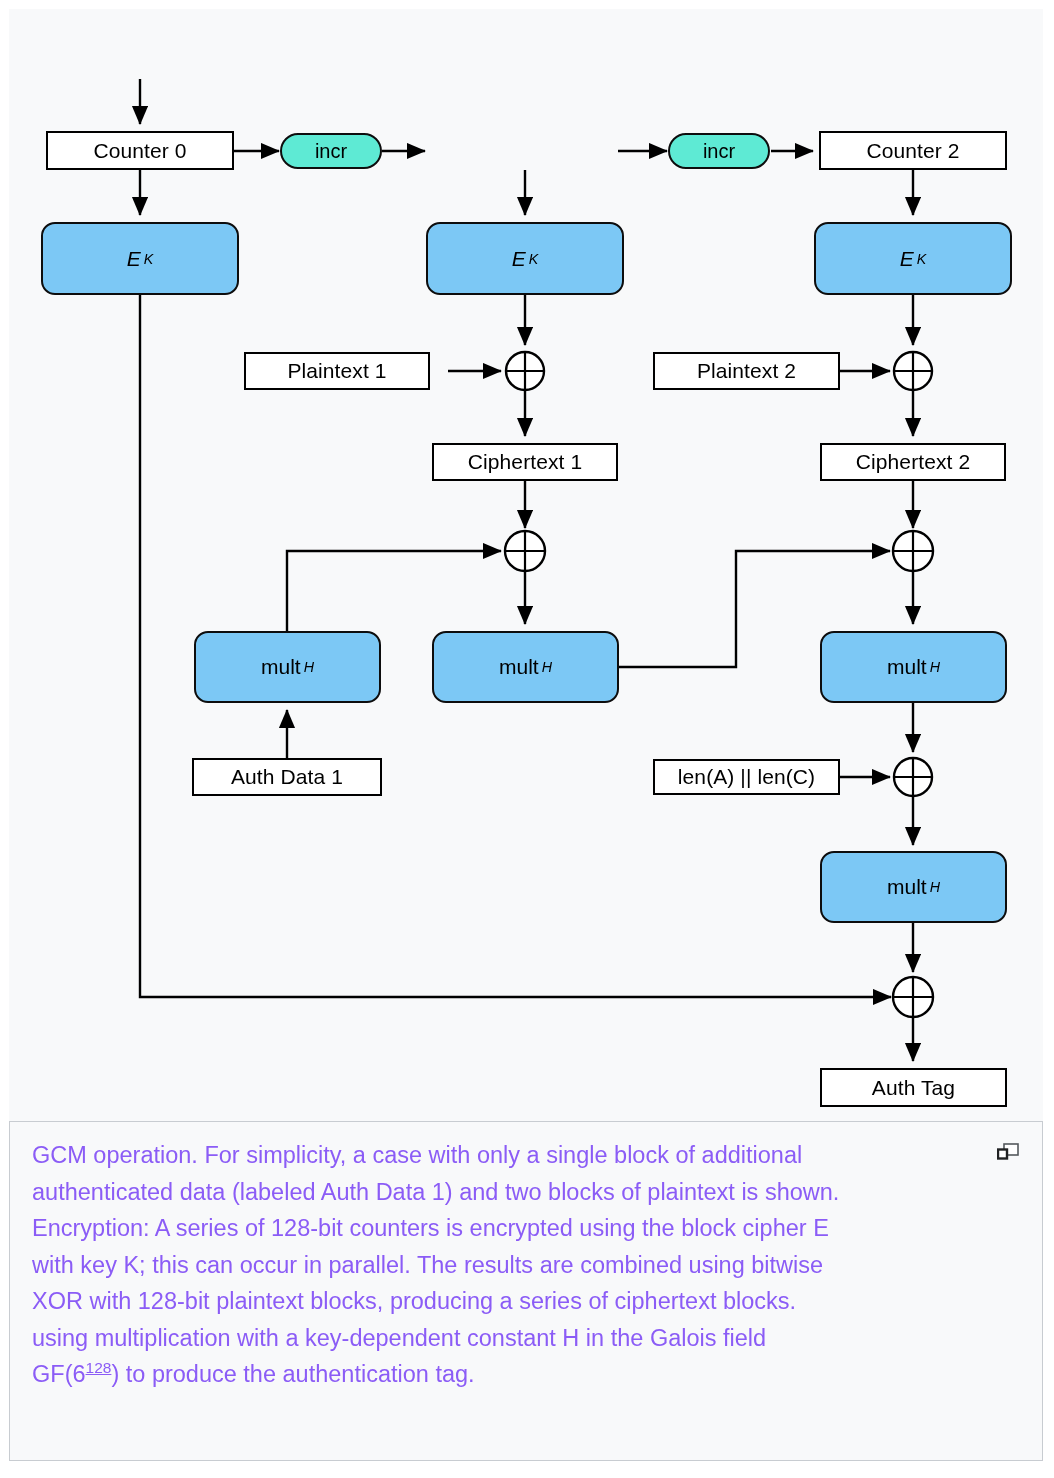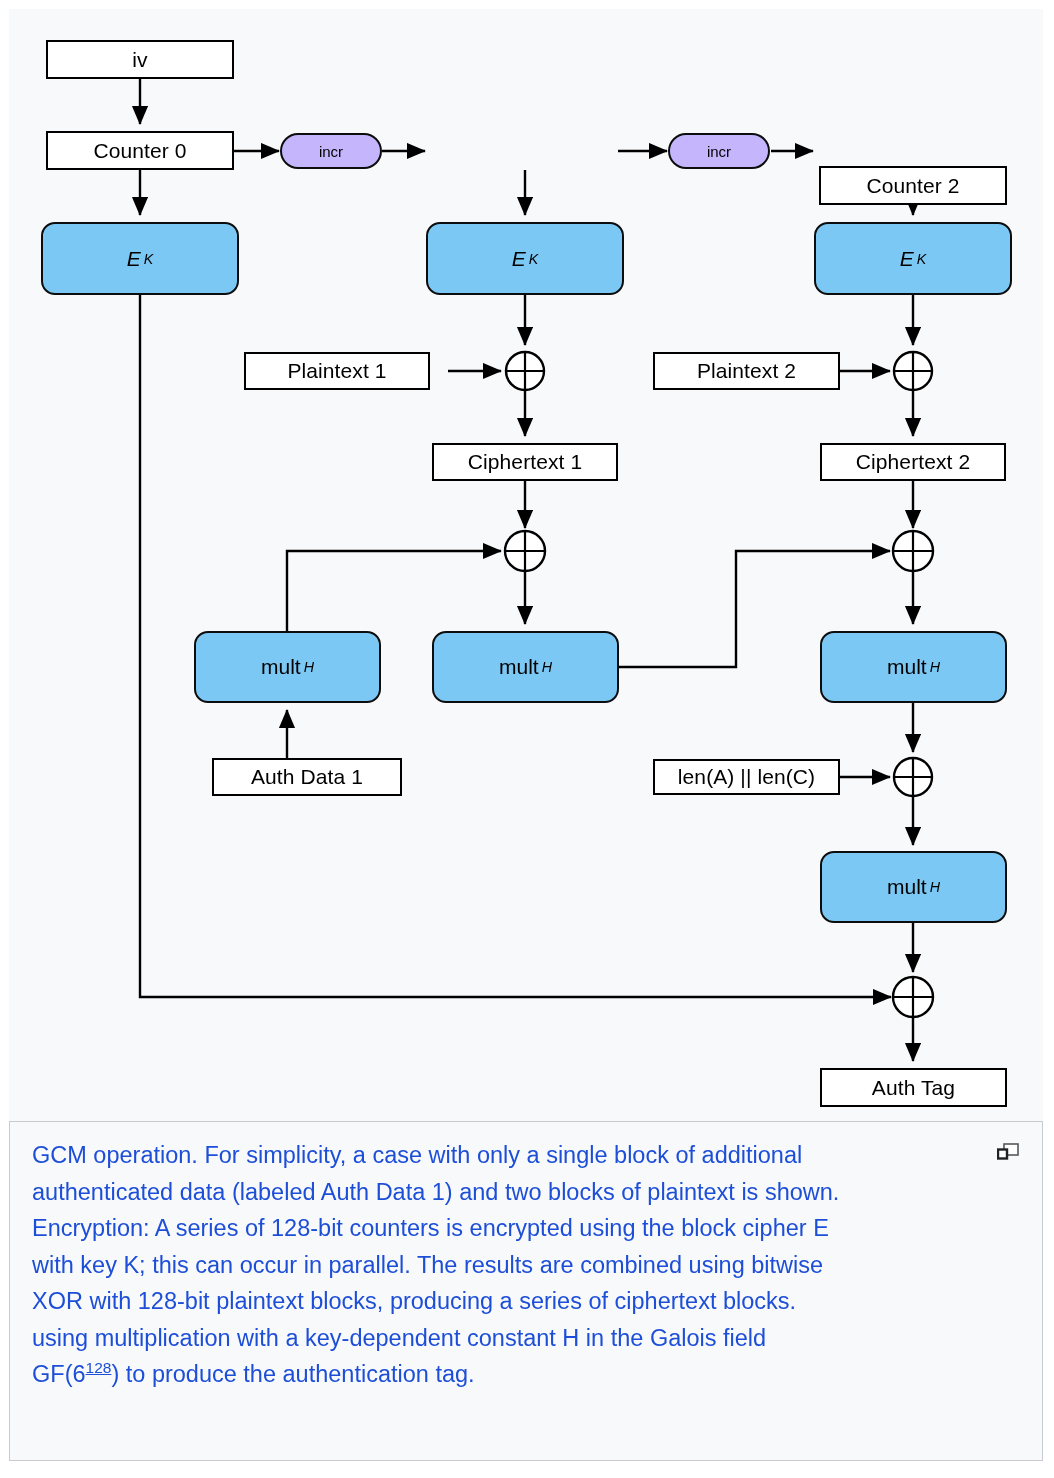--- a/index.html
+++ b/index.html
@@ -59,24 +59,24 @@
     font-size: 21px;
     letter-spacing: 0.1px;
   }
   .node-round {
     background: #7cc8f5;
     border: 2px solid #0d0d0d;
     border-radius: 14px;
     font-size: 21px;
   }
   .node-pill {
-    background: #c4b5fd;
+    background: #5eead4;
     border: 2px solid #0d0d0d;
     border-radius: 18px;
-    font-size: 15px;
+    font-size: 20px;
   }
   .sub {
     font-style: italic;
     font-size: 0.68em;
     vertical-align: -0.22em;
     margin-left: 3px;
     letter-spacing: 0;
   }
   .ital {
     font-style: italic;
@@ -85,21 +85,21 @@
   .caption {
     position: absolute;
     left: 10px;
     top: 1123px;
     width: 1032px;
     height: 337px;
     box-sizing: border-box;
     padding: 14px 22px 10px 22px;
     font-size: 23.5px;
     line-height: 36.5px;
-    color: #1d4ed8;
+    color: #8b5cf6;
     background: #f8f9fa;
   }
   .caption p {
     margin: 0;
   }
   .magnify-icon {
     position: absolute;
     right: 23px;
     top: 20px;
     width: 22px;
@@ -200,30 +200,29 @@
         <line x1="913" y1="352" x2="913" y2="390"></line>
       <line x1="893" y1="551" x2="933" y2="551"></line>
         <line x1="913" y1="531" x2="913" y2="571"></line>
       <line x1="894" y1="777" x2="932" y2="777"></line>
         <line x1="913" y1="758" x2="913" y2="796"></line>
       <line x1="893" y1="997" x2="933" y2="997"></line>
         <line x1="913" y1="977" x2="913" y2="1017"></line>
     </g>
   </svg>
 
-  <div class="node node-rect" style="left:46px;top:40px;width:188px;height:39px;">iv</div>
 
   <div class="node node-rect" style="left:46px;top:131px;width:188px;height:39px;">Counter 0</div>
 
   <div class="node node-pill" style="left:280px;top:133px;width:102px;height:36px;">incr</div>
 
 
   <div class="node node-pill" style="left:668px;top:133px;width:102px;height:36px;">incr</div>
 
-  <div class="node node-rect" style="left:819px;top:131px;width:188px;height:39px;margin-top:35px;">Counter 2</div>
+  <div class="node node-rect" style="left:819px;top:131px;width:188px;height:39px;">Counter 2</div>
 
   <div class="node node-round" style="left:41px;top:222px;width:198px;height:73px;">
     <span class="ital">E</span>
       <span class="sub">K</span>
   </div>
 
   <div class="node node-round" style="left:426px;top:222px;width:198px;height:73px;">
     <span class="ital">E</span>
       <span class="sub">K</span>
   </div>
@@ -249,21 +248,21 @@
   <div class="node node-round" style="left:432px;top:631px;width:187px;height:72px;">
     <span>mult</span>
       <span class="sub">H</span>
   </div>
 
   <div class="node node-round" style="left:820px;top:631px;width:187px;height:72px;">
     <span>mult</span>
       <span class="sub">H</span>
   </div>
 
-  <div class="node node-rect" style="left:192px;top:758px;width:190px;height:38px;margin-left:20px;">Auth Data 1</div>
+  <div class="node node-rect" style="left:192px;top:758px;width:190px;height:38px;">Auth Data 1</div>
 
   <div class="node node-rect" style="left:653px;top:759px;width:187px;height:36px;">len(A) || len(C)</div>
 
   <div class="node node-round" style="left:820px;top:851px;width:187px;height:72px;">
     <span>mult</span>
       <span class="sub">H</span>
   </div>
 
   <div class="node node-rect" style="left:820px;top:1068px;width:187px;height:39px;">Auth Tag</div>
 

